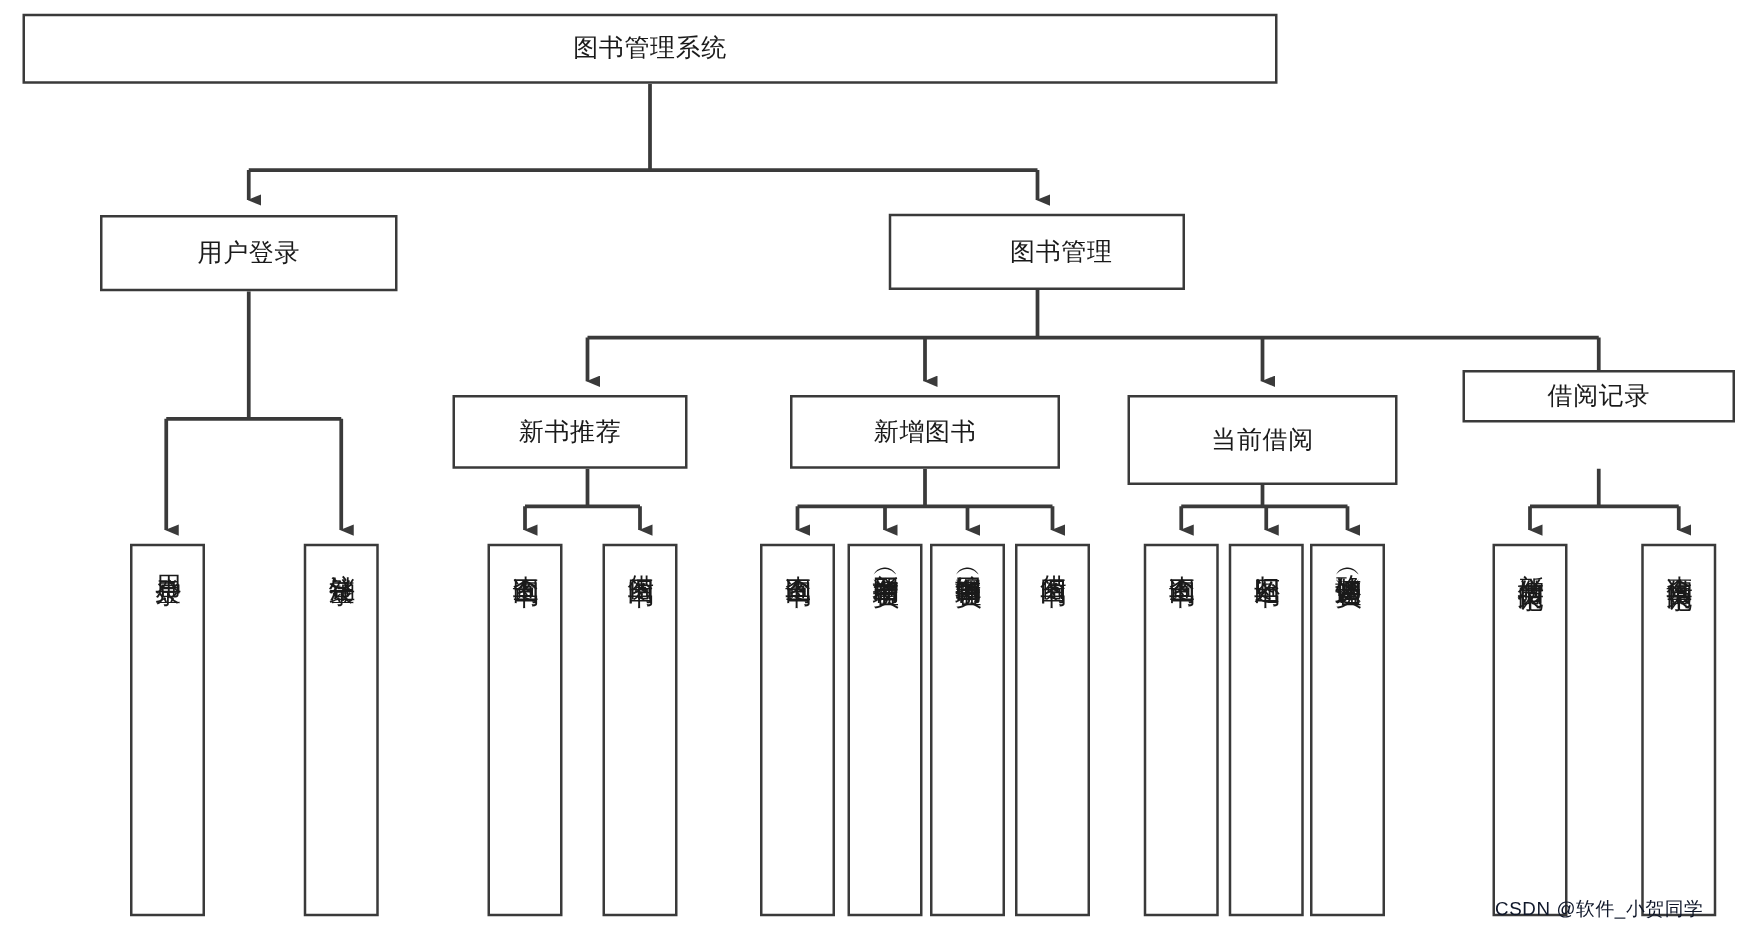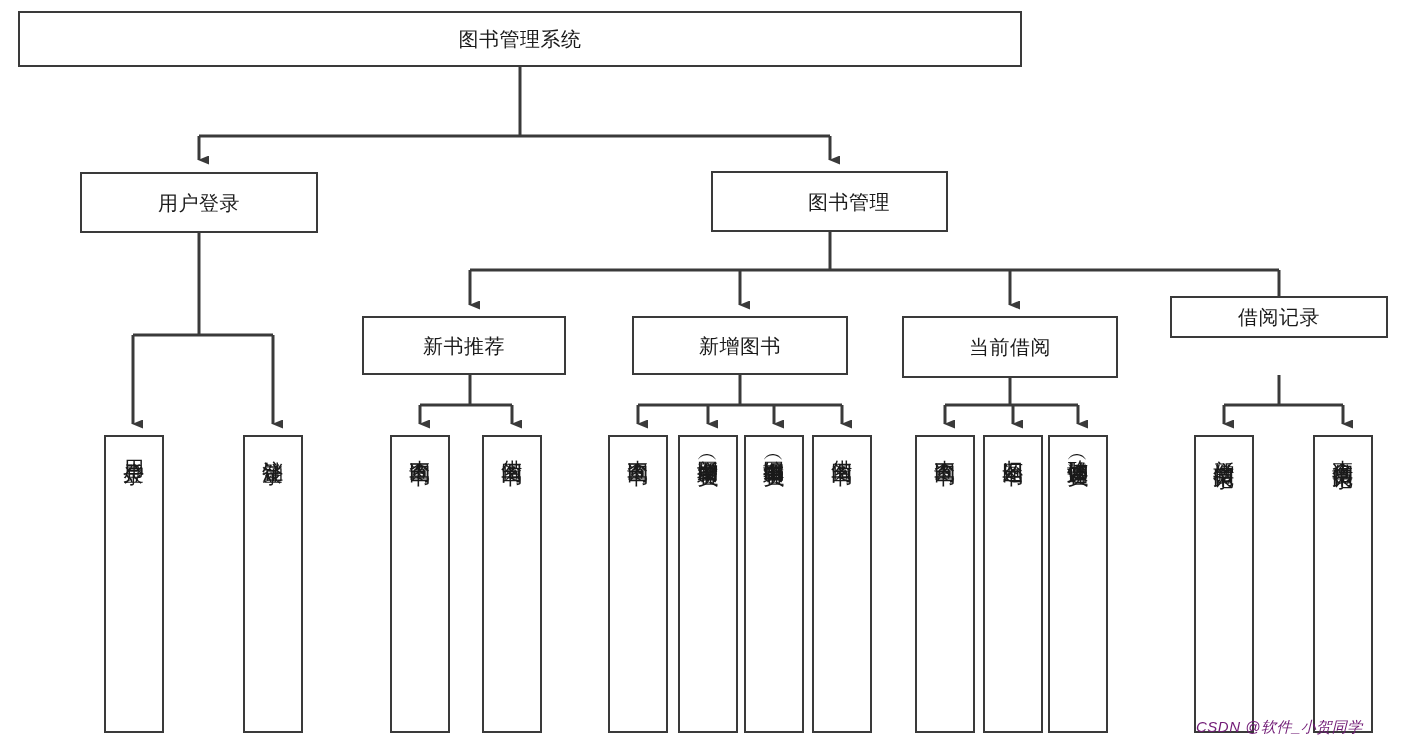--- a/index.html
+++ b/index.html
@@ -129,27 +129,27 @@
     <span class="node-label">图书管理系统</span>
   </div>
 
   <div class="node-box horizontal" style="left: 80px; top: 172px; width: 238px; height: 61px;">
     <span class="node-label">用户登录</span>
   </div>
   <div class="node-box horizontal" style="left: 711px; top: 171px; width: 237px; height: 61px; padding-left: 39px;">
     <span class="node-label">图书管理</span>
   </div>
 
-  <div class="node-box horizontal" style="left: 362px; top: 316px; width: 204px; height: 59px;">
+  <div class="node-box horizontal" style="left: 362px; top: 316px; width: 188px; height: 59px;">
     <span class="node-label">新书推荐</span>
   </div>
   <div class="node-box horizontal" style="left: 632px; top: 316px; width: 216px; height: 59px;">
     <span class="node-label">新增图书</span>
   </div>
-  <div class="node-box horizontal" style="left: 902px; top: 316px; width: 216px; height: 62px;">
+  <div class="node-box horizontal" style="left: 902px; top: 316px; width: 216px; height: 72px;">
     <span class="node-label">当前借阅</span>
   </div>
   <div class="node-box horizontal" style="left: 1170px; top: 296px; width: 218px; height: 42px; justify-content: center;">
     <span class="node-label">借阅记录</span>
   </div>
 
   <div class="node-box vertical" style="left: 104px; top: 435px; width: 60px; height: 298px;">
     <span class="node-label">用户登录</span>
   </div>
   <div class="node-box vertical" style="left: 243px; top: 435px; width: 60px; height: 298px;">
@@ -182,15 +182,15 @@
   <div class="node-box vertical tall-text" style="left: 1048px; top: 435px; width: 60px; height: 298px;">
     <span class="node-label">确认归还（管理员）</span>
   </div>
   <div class="node-box vertical" style="left: 1194px; top: 435px; width: 60px; height: 298px;">
     <span class="node-label">新增借阅记录</span>
   </div>
   <div class="node-box vertical" style="left: 1313px; top: 435px; width: 60px; height: 298px;">
     <span class="node-label">查询借阅记录</span>
   </div>
 
-  <div class="watermark" style="left: 1196px; top: 718px; color: #701a75; font-style: italic;">CSDN @软件_小贺同学</div>
+  <div class="watermark" style="left: 1196px; top: 718px; color: #0f172a;">CSDN @软件_小贺同学</div>
 
 </div>
 
 </body></html>

